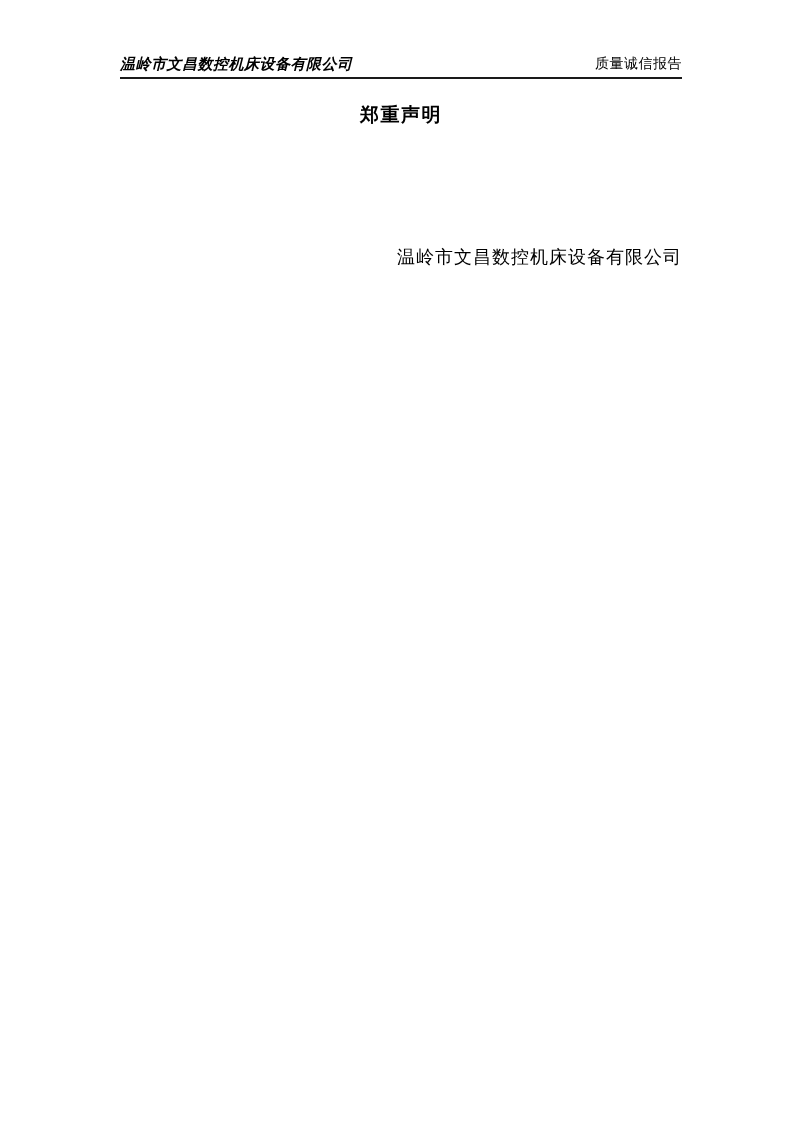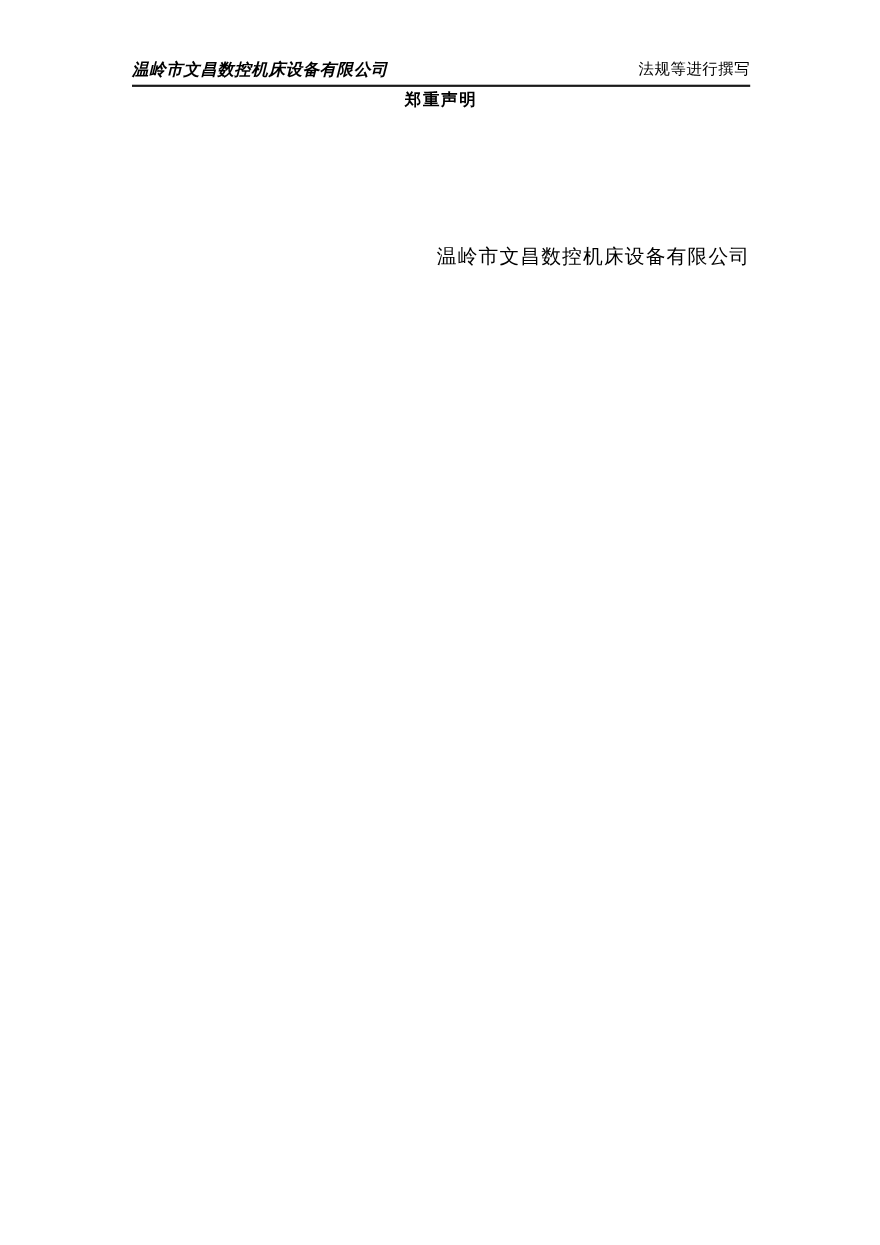--- a/index.html
+++ b/index.html
@@ -35,24 +35,25 @@
     line-height: 18px;
     letter-spacing: 0.5px;
   }
   .header-report {
     font-family: "Liberation Serif", serif;
     font-size: 14px;
     line-height: 18px;
     letter-spacing: 0.5px;
   }
   .doc-title {
+    margin-top: 24px;
     text-align: center;
     font-family: "Liberation Sans", sans-serif;
     font-weight: bold;
-    font-size: 15px;
+    font-size: 19px;
     line-height: 24px;
     letter-spacing: 1.5px;
   }
   .doc-body {
     margin-top: 23px;
     font-size: 18px;
     line-height: 41px;
     text-align: justify;
     text-justify: inter-character;
     text-indent: 2em;
@@ -66,21 +67,21 @@
     letter-spacing: 1px;
   }
 </style>
 </head>
 <body>
 
 <div class="page">
 
   <div class="header">
     <span class="header-company">温岭市文昌数控机床设备有限公司</span>
-    <span class="header-report">法规等进行撰写</span>
+    <span class="header-report">质量诚信报告</span>
   </div>
 
   <h1 class="doc-title">郑重声明</h1>
 
 
   <div class="signature">温岭市文昌数控机床设备有限公司</div>
 
 </div>
 
 </body></html>

